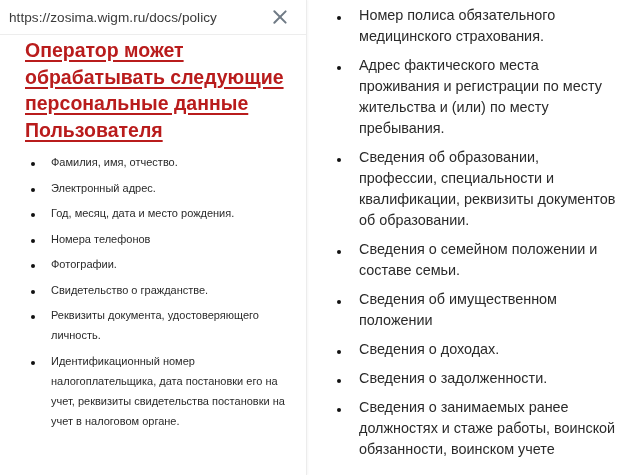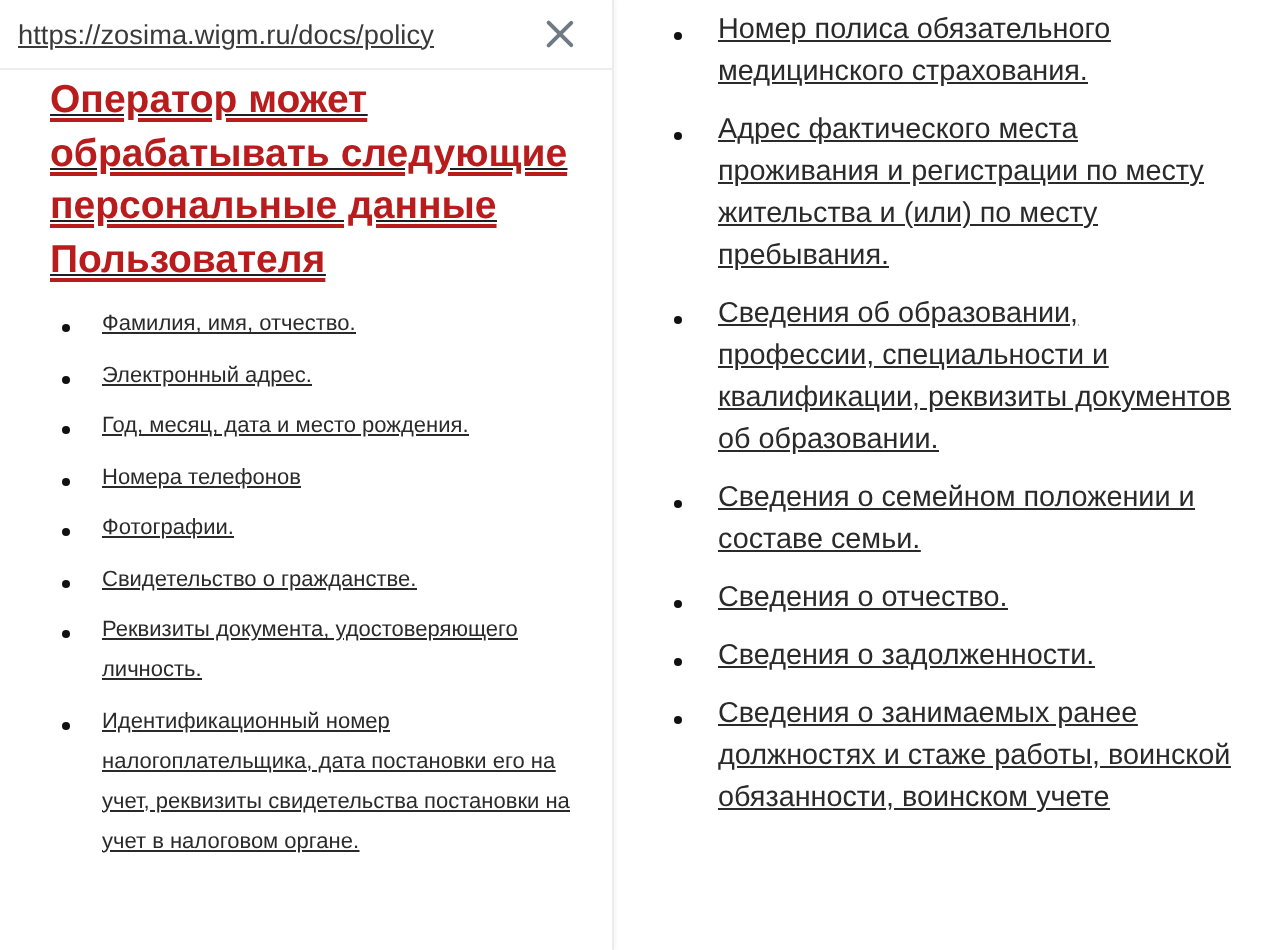--- a/index.html
+++ b/index.html
@@ -1,15 +1,15 @@
 <!DOCTYPE html>
 <html><head>
   <meta charset="utf-8">
   <style>
-    * { box-sizing: border-box; margin: 0; padding: 0; text-decoration: underline; }
+    * { box-sizing: border-box; margin: 0; padding: 0; }
     html, body {
       width: 640px; height: 475px; overflow: hidden;
       background: #ffffff;
       font-family: "Liberation Sans", "DejaVu Sans", sans-serif;
       color: #1f1f1f;
     }
     .screen {
       position: relative; width: 640px; height: 475px; display: flex;
     }
     
@@ -92,18 +92,19 @@
       </ul>
     </div>
   </div>
 
   <div class="right-panel">
     <ul class="items">
       <li>Номер полиса обязательного медицинского страхования.</li>
       <li>Адрес фактического места проживания и регистрации по месту жительства и (или) по месту пребывания.</li>
       <li>Сведения об образовании, профессии, специальности и квалификации, реквизиты документов об образовании.</li>
       <li>Сведения о семейном положении и составе семьи.</li>
-      <li>Сведения о отчество.</li>
+      <li>Сведения об имущественном положении</li>
+      <li>Сведения о доходах.</li>
       <li>Сведения о задолженности.</li>
       <li>Сведения о занимаемых ранее должностях и стаже работы, воинской обязанности, воинском учете</li>
     </ul>
   </div>
 </div>
 
 </body></html>

